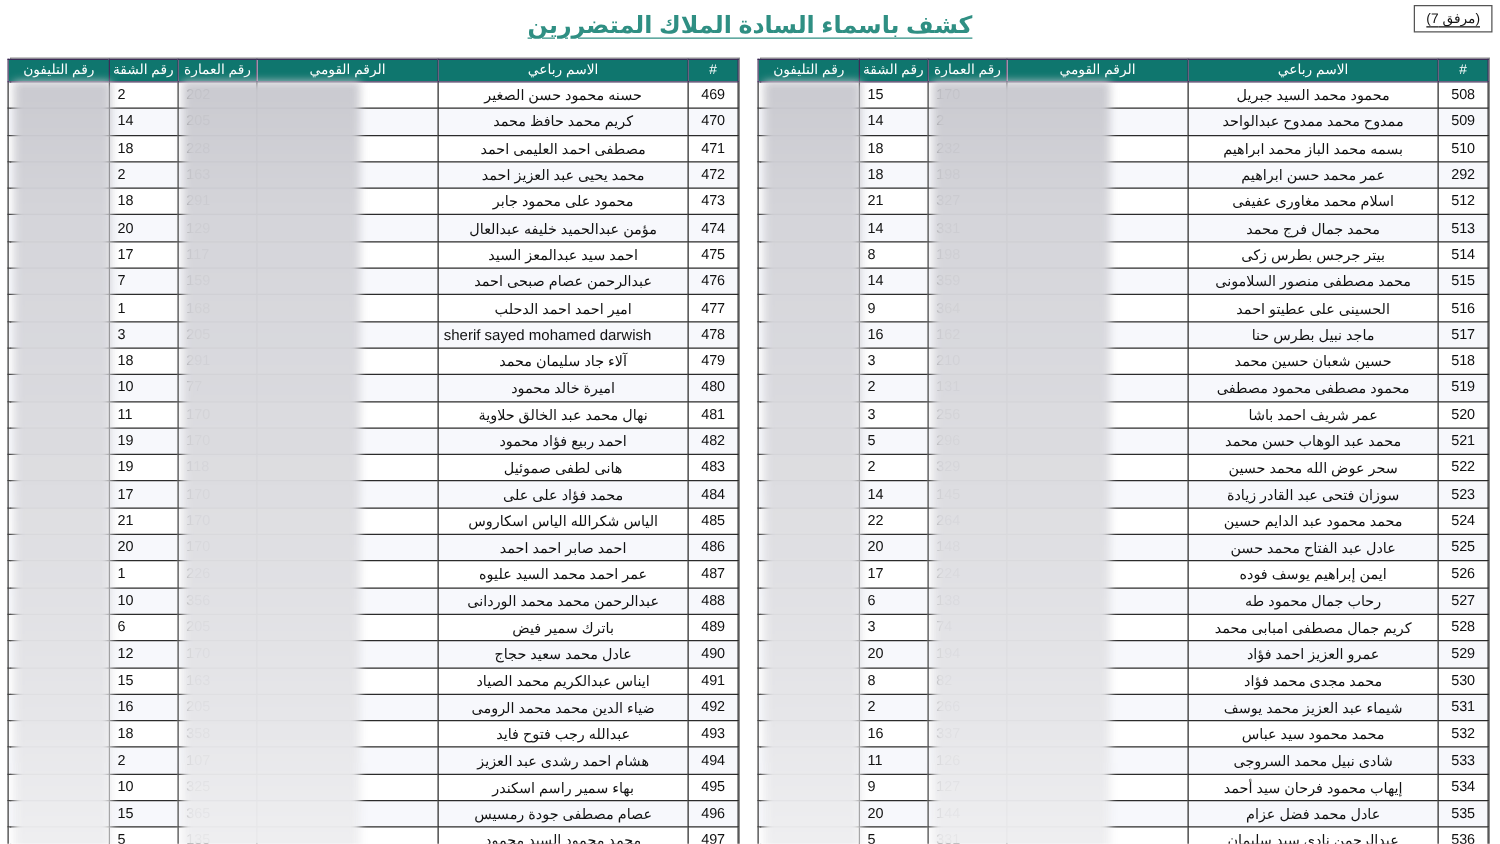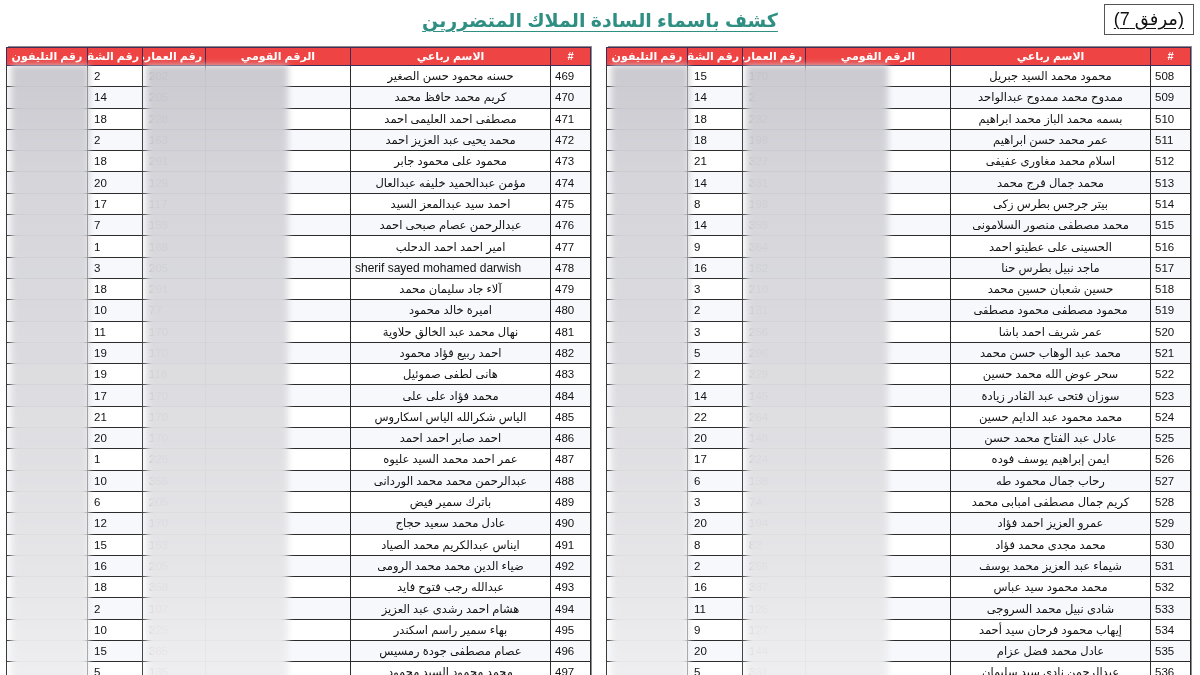--- a/index.html
+++ b/index.html
@@ -37,21 +37,21 @@
     letter-spacing:0;
     white-space:nowrap;
   }
   .attach-box{
     position:absolute;
     top:4px;
     right:6px;
     border:1px solid #555;
     background:#fff;
     padding:3px 9px 4px 9px;
-    font-size:18px;
+    font-size:11px;
     color:#111;
     font-weight:normal;
   }
   .attach-box span{
     text-decoration:underline;
     text-underline-offset:3px;
   }
 
   
   .sheet{
@@ -72,24 +72,24 @@
     box-sizing:border-box;
     position:relative;
   }
   table{
     border-collapse:collapse;
     width:100%;
     table-layout:fixed;
     direction:rtl;
   }
   th{
-    background:#ef4444;
+    background:#0f766e;
     color:#ffffff;
     font-size:11px;
-    font-weight:bold;
+    font-weight:normal;
     height:17px;
     line-height:17px;
     padding:0 3px;
     border:1px solid #3e2c57;
     text-align:center;
     white-space:nowrap;
     overflow:hidden;
   }
   td{
     border:1px solid #2b2b2b;
@@ -104,21 +104,21 @@
   tbody tr:nth-child(even) td{background:#f7f8fc;}
 
   
   col.c-idx{width:40px;}
   col.c-name{width:200px;}
   col.c-nid{width:145px;}
   col.c-bldg{width:63px;}
   col.c-apt{width:55px;}
   col.c-tel{width:81px;}
 
-  td.idx{text-align:left;font-size:11.5px;direction:ltr;}
+  td.idx{text-align:center;font-size:11.5px;direction:ltr;}
   td.name{text-align:center;font-size:11.5px;}
   td.name.latin{text-align:left;direction:ltr;font-size:12px;margin-top:12px;}
   td.num{text-align:left;direction:ltr;font-size:11.5px;padding-left:6px;}
   td.blank{}
 
   
   .redact{
     position:absolute;
     top:18px;
     bottom:2px;
@@ -442,21 +442,21 @@
             </tr>
             <tr>
               <td class="idx">510</td>
               <td class="name">بسمه محمد الباز محمد ابراهيم</td>
               <td class="blank"></td>
               <td class="num">232</td>
               <td class="num">18</td>
               <td class="blank"></td>
             </tr>
             <tr>
-              <td class="idx">511</td>
+              <td class="idx">292</td>
               <td class="name">عمر محمد حسن ابراهيم</td>
               <td class="blank"></td>
               <td class="num">198</td>
               <td class="num">18</td>
               <td class="blank"></td>
             </tr>
             <tr>
               <td class="idx">512</td>
               <td class="name">اسلام محمد مغاورى عفيفى</td>
               <td class="blank"></td>

